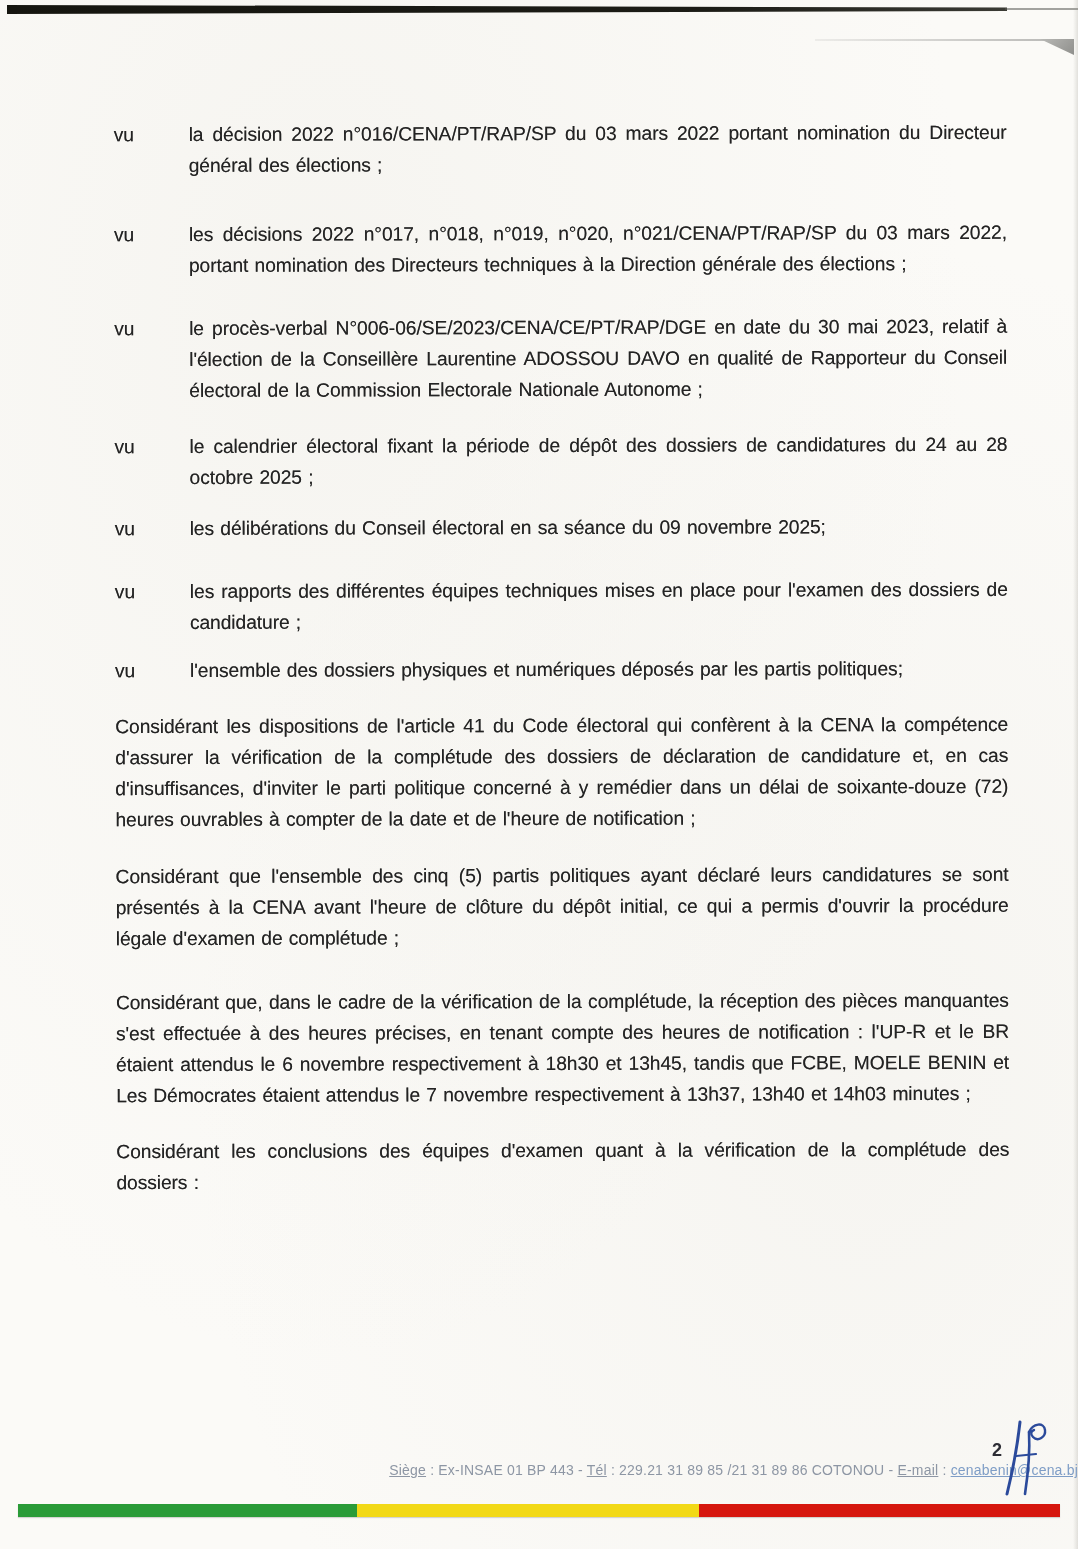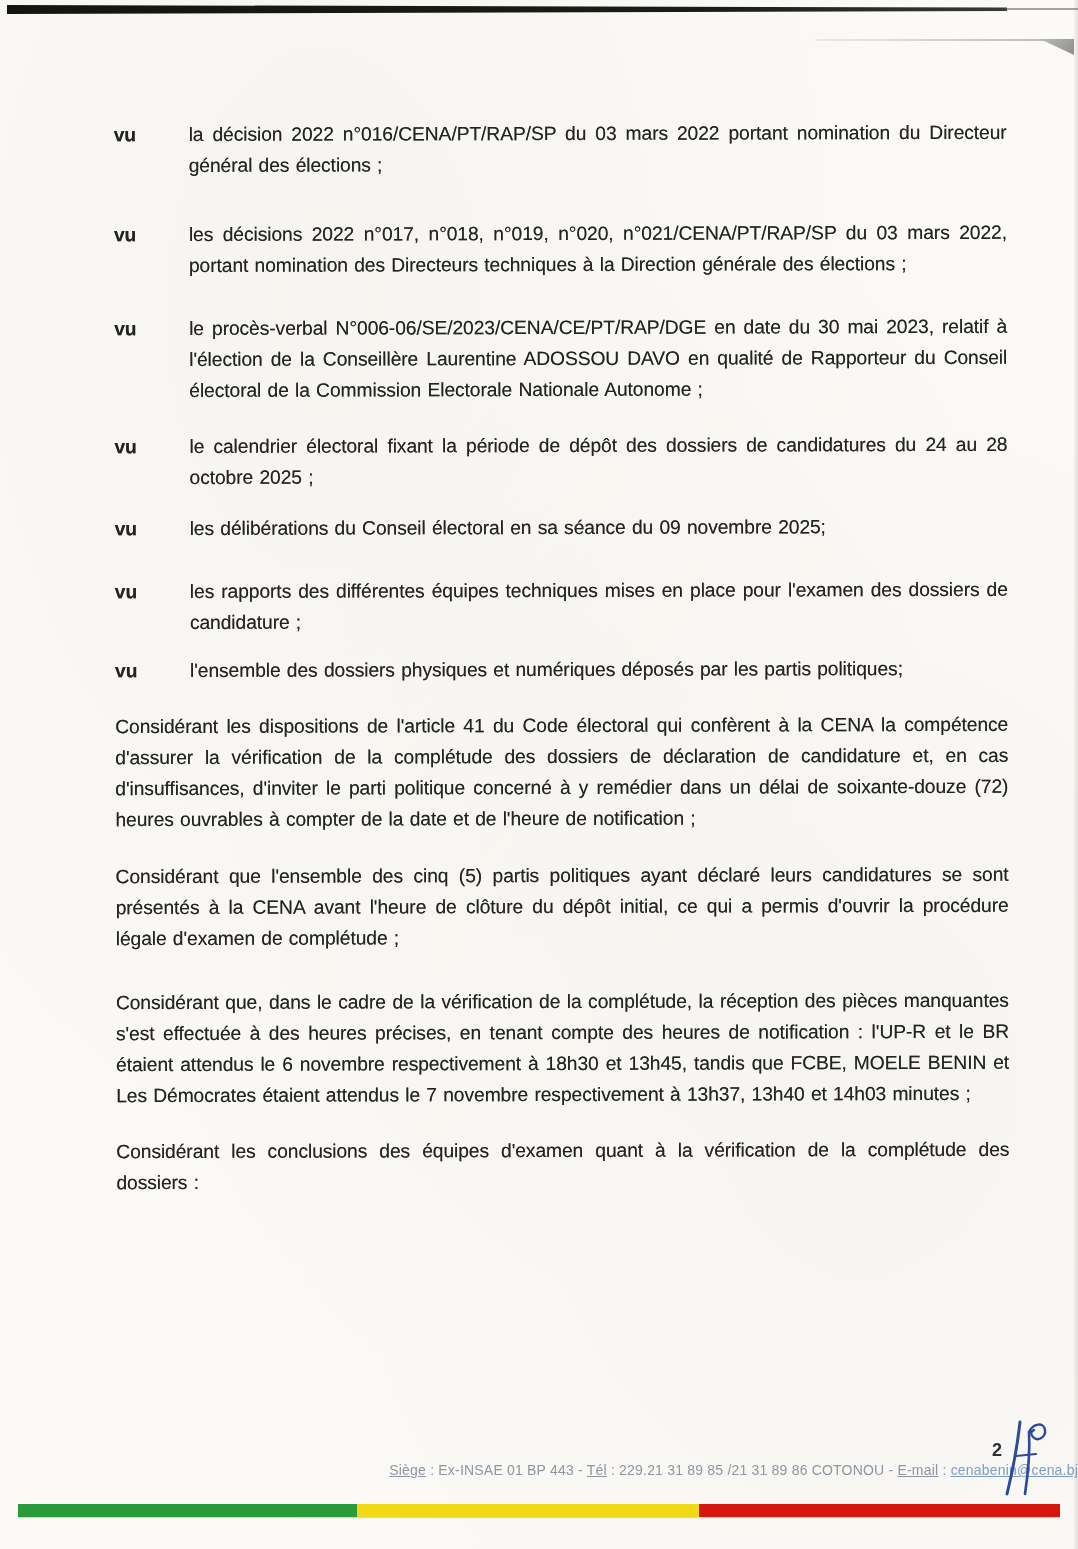--- a/index.html
+++ b/index.html
@@ -49,21 +49,21 @@
     left: 115px; top: 118px;
     width: 893px;
     font-size: 19.3px;
     line-height: 31px;
     letter-spacing: -0.1px;
     word-spacing: 1px;
     transform: rotate(-0.15deg);
     text-shadow: 0 0 0.5px rgba(30,30,30,0.55);
   }
   .vu-row { display: flex; align-items: flex-start; }
-  .vu-label { width: 75px; flex: 0 0 75px; font-weight: bold; }
+  .vu-label { width: 75px; flex: 0 0 75px; font-weight: normal; }
   .vu-text { flex: 1; margin: 0; text-align: justify; }
   .para { margin: 0; text-align: justify; }
 
   .mt38 { margin-top: 38px; }
   .mt32 { margin-top: 32px; }
   .mt25 { margin-top: 25px; }
   .mt20 { margin-top: 20px; }
   .mt17 { margin-top: 17px; }
   .mt26 { margin-top: 26px; }
   .mt33 { margin-top: 33px; }

